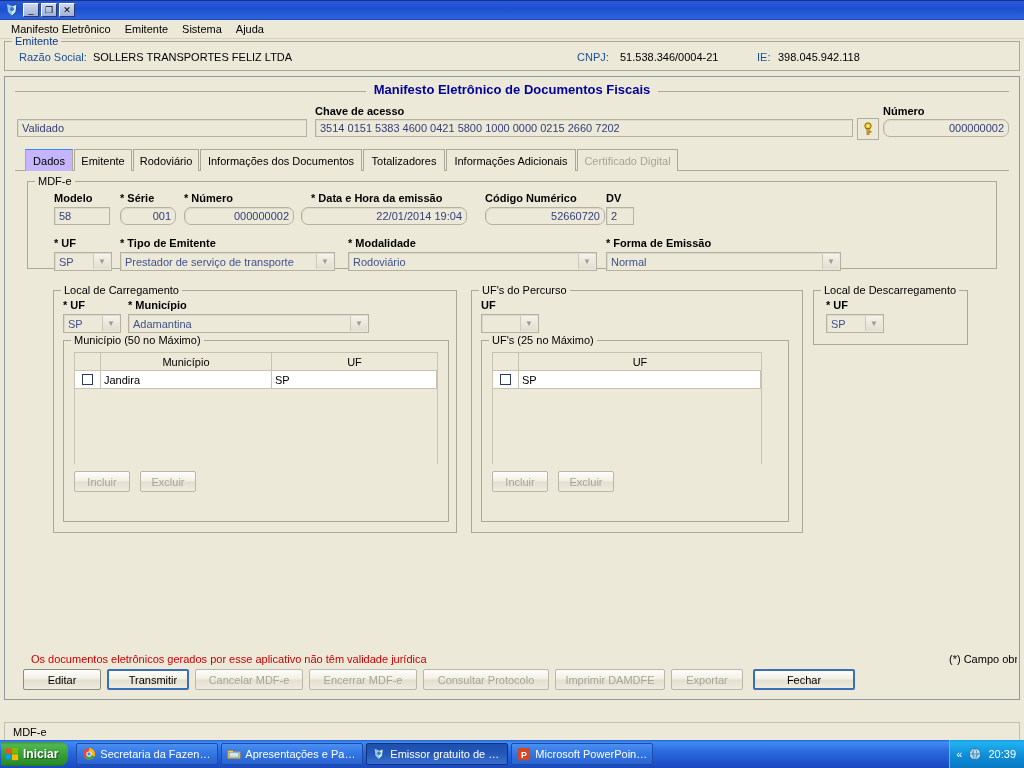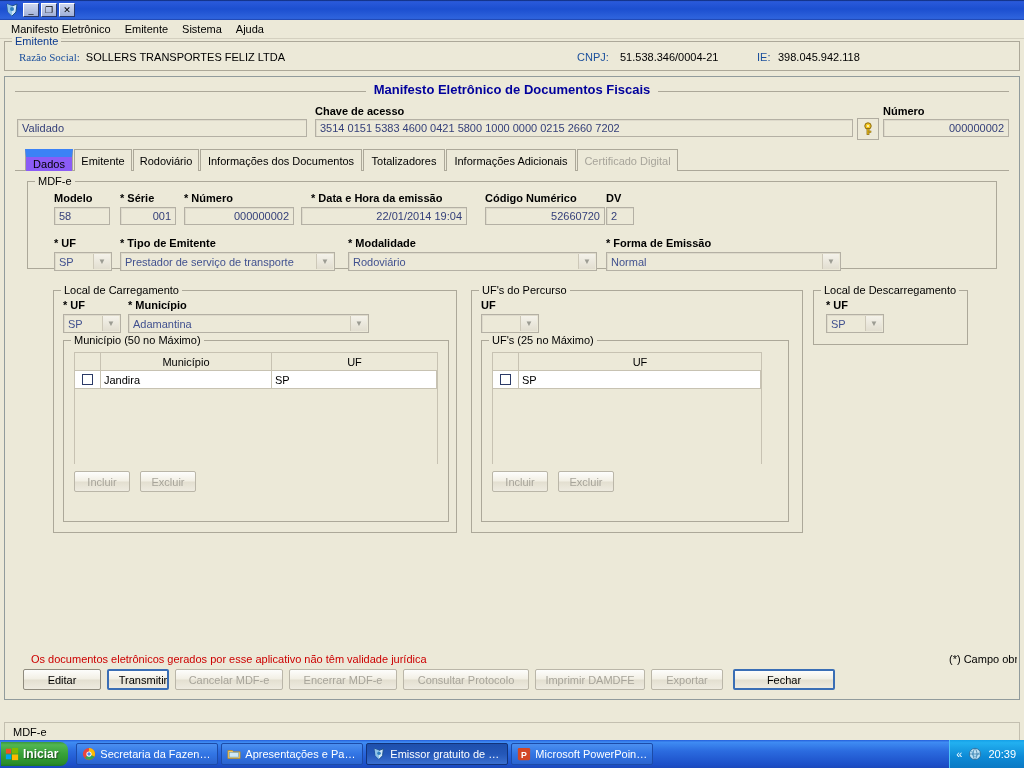--- a/index.html
+++ b/index.html
@@ -74,21 +74,21 @@
   .emitente-legend {
     position: absolute; top: -7px; left: 7px;
     background: #ece9d8; padding: 0 3px;
     font-size: 11px; color: #0b3a8f;
   }
   .emitente-row {
     position: absolute; top: 9px; left: 14px; right: 8px;
     display: flex; align-items: center; font-size: 11px;
   }
   .lbl-blue { color: #1b4f9c; }
-  .em-razao-label { margin-right: 6px; font-family: Liberation Serif, serif; }
+  .em-razao-label { margin-right: 6px; }
   .em-cnpj-label { position: absolute; left: 558px; }
   .em-cnpj-val   { position: absolute; left: 601px; }
   .em-ie-label   { position: absolute; left: 738px; }
   .em-ie-val     { position: absolute; left: 759px; }
 
   
   .mainpanel {
     position: absolute; top: 76px; left: 4px; right: 4px; bottom: 68px;
     border: 1px solid #919b9c;
     background: #ece9d8;
@@ -114,21 +114,21 @@
     border: 1px solid #b4b0a4;
     box-shadow: inset 1px 1px 0 #dedacb;
     font-size: 11px;
     color: #35407a;
     padding: 2px 4px;
     box-sizing: border-box;
     height: 18px;
     line-height: 13px;
     font-family: "Liberation Sans", sans-serif;
   }
-  .right { text-align: right; }
+  .right { text-align: right; border-radius: 7px; }
 
   .combo {
     position: relative;
     background: #ece9d8;
     border: 1px solid #b4b0a4;
     box-shadow: inset 1px 1px 0 #dedacb;
     height: 19px; box-sizing: border-box;
     font-size: 11px; color: #41518f;
     padding: 3px 20px 0 4px;
     overflow: hidden; white-space: nowrap;
@@ -166,22 +166,22 @@
     display: flex; align-items: center; justify-content: center;
     padding: 0 7px;
     background: #ece9d8;
     border: 1px solid #aca899;
     border-bottom: none;
     color: #000;
     cursor: pointer;
     white-space: nowrap;
   }
   .tab.active {
-    background: #8b5cf6;
-    border-top: 8px solid #3b82f6;
+    background: #c4b5fd;
+    border-top: 1px solid #3b82f6;
     font-weight: normal;
     z-index: 3;
   }
   .tab.disabled { color: #a7a49a; }
   .tab-underline {
     position: absolute; top: 93px; left: 10px; right: 10px;
     height: 1px; background: #aca899;
   }
 
   
@@ -517,21 +517,21 @@
         <span>SP</span>
         <span class="arrow">▼</span>
       </div>
     </div>
 
     <div class="warn">Os documentos eletrônicos gerados por esse aplicativo não têm validade jurídica</div>
     <div class="campo-note">(*) Campo obrigatório</div>
 
     <div class="footerbtns">
       <div class="btn" style="width:78px;">Editar</div>
-      <div class="btn def" style="width:62px;padding-left:10px;">Transmitir</div>
+      <div class="btn def" style="width:82px;padding-left:10px;">Transmitir</div>
       <div class="btn dis" style="width:108px;">Cancelar MDF-e</div>
       <div class="btn dis" style="width:108px;">Encerrar MDF-e</div>
       <div class="btn dis" style="width:126px;">Consultar Protocolo</div>
       <div class="btn dis" style="width:110px;">Imprimir DAMDFE</div>
       <div class="btn dis" style="width:72px;">Exportar</div>
       <div class="btn def" style="width:102px; margin-left:4px;">Fechar</div>
     </div>
   </div>
 
   <div class="hscroll">

